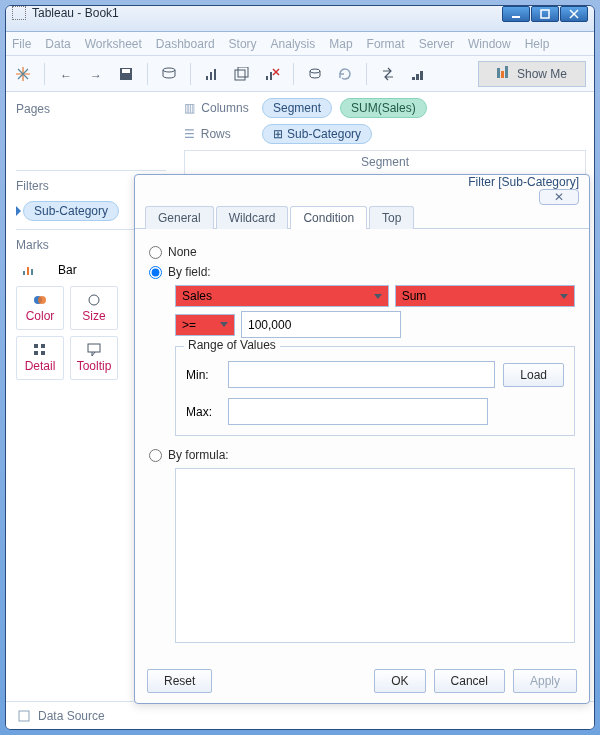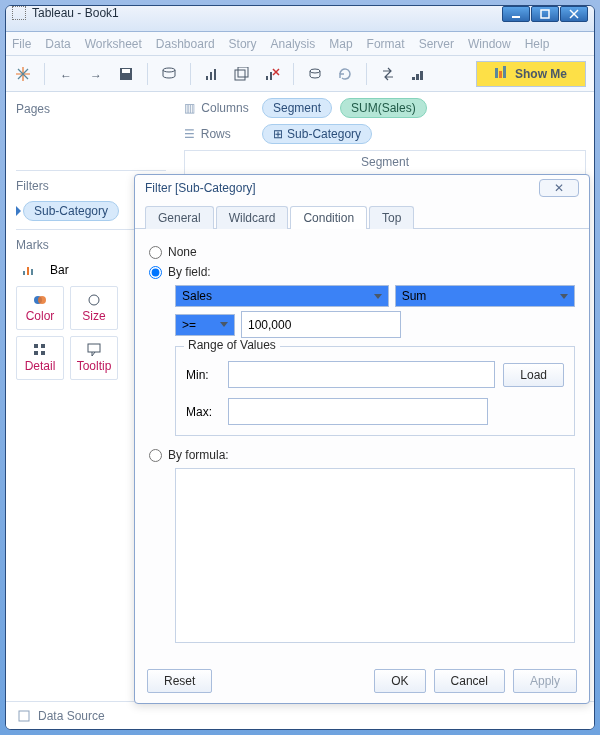--- a/index.html
+++ b/index.html
@@ -10,53 +10,53 @@
   .title-icon { width: 14px; height: 14px; border: 1px dotted #777; margin-right: 6px; }
   .title-text { color: #1f2d3d; }
   .win-btns { margin-left: auto; display: flex; gap: 0; }
   .win-btn { width: 28px; height: 16px; background: linear-gradient(#5aa3e8,#2f6bb3); border: 1px solid #1f4c87; display:flex; align-items:center; justify-content:center; color:#fff; border-radius: 2px; margin-left: 1px;}
   .menubar { height: 24px; background: #f6f9fd; border-bottom: 1px solid #d0dceb; display:flex; align-items:center; padding: 0 6px; gap: 14px; color: #9aa7b8; }
   .menubar span { cursor: default; }
   .toolbar { height: 36px; background: #f6f9fd; border-bottom: 1px solid #d0dceb; display:flex; align-items:center; padding: 0 8px; gap: 12px; color:#4a5869; }
   .tb-sep { width:1px; height:22px; background:#d0dceb; }
   .tb-ico { width: 18px; height:18px; display:flex; align-items:center;justify-content:center; color:#4a5869;}
   .tb-ico svg { display:block; }
-  .showme { margin-left:auto; height:26px; border:1px solid #b7c9e0; background:#fde047; display:flex; align-items:center; gap:8px; padding: 0 18px; font-weight:bold; color:#4a5869;}
+  .showme { margin-left:auto; height:26px; border:1px solid #b7c9e0; background:#e5e5e5; display:flex; align-items:center; gap:8px; padding: 0 18px; font-weight:normal; color:#4a5869;}
   .showme .bars > span { display:inline-block; width:3px; margin-right:1px; }
   .main { position:absolute; top:86px; left:0; right:0; bottom:0; display:flex; background:#fff;}
   .leftpanel { width: 170px; border-right: 0; padding: 6px 10px; }
   .section-title { color:#6b7a8f; margin: 4px 0 8px; }
   .pages-box { height:38px; }
   .marker { display:inline-block; width: 0; height:0; border-top:5px solid transparent; border-bottom:5px solid transparent; border-left:5px solid #3b7ac6; vertical-align:middle;}
   .pill { display:inline-flex; align-items:center; height:20px; border-radius:10px; padding: 0 10px; font-size:12px; }
   .pill.blue { background:#d7e9fb; border:1px solid #a8cdee; color:#2b4e7a; }
   .pill.green { background:#b4e6d6; border:1px solid #86d4bc; color:#1f5a47; }
-  .marks-drop { margin:6px 0; padding:3px 6px; display:flex; align-items:center; gap:14px;}
+  .marks-drop { margin:6px 0; padding:3px 6px; display:flex; align-items:center; gap:22px;}
   .marks-grid { display:flex; flex-wrap:wrap; gap:6px; margin-top:6px;}
   .marks-cell { width: 48px; height: 44px; border:1px solid #d9e2ef; border-radius:2px; display:flex; flex-direction:column; align-items:center; justify-content:center; gap:2px; color:#be185d;}
   .rightpanel { flex:1; padding: 6px 8px; }
   .shelf-row { display:flex; align-items:center; gap:8px; margin-bottom:6px;}
   .shelf-label { width:70px; color:#6b7a8f; display:flex; align-items:center; gap:6px;}
   .shelf-icon { color:#8ea3bd; }
   .viz-area { margin-top:6px; border:1px solid #d9e2ef; height:40px; display:flex; align-items:flex-start; justify-content:center; color:#6b7a8f; padding-top:4px;}
   .bottom-bar { position:absolute; left:0; right:0; bottom:0; height:28px; border-top:1px solid #d9e2ef; display:flex; align-items:center; padding: 0 12px; color:#6b7a8f; gap:8px; background:#fff;}
   hr.sep { border:none; border-top:1px solid #d9e2ef; margin:8px 0; }
 
   
   .dialog { position:absolute; left:128px; top:168px; width:456px; height:530px; background:#fdfdfe; border:1px solid #8aa5cf; border-radius:4px; box-shadow: 0 2px 10px rgba(0,0,0,.15); }
-  .dlg-title { height:26px; display:flex; align-items:center; padding:0 10px; color:#2b4e7a; }
+  .dlg-title { height:26px; display:flex; align-items:flex-end; padding:0 10px; color:#2b4e7a;flex-direction:column; }
   .dlg-close { margin-left:auto; width:40px; height:18px; border:1px solid #a9bddc; border-radius:4px; display:flex; align-items:center; justify-content:center; background:#f2f6fc; color:#5a6e8f;}
   .tabs { display:flex; align-items:flex-end; padding: 0 10px; border-bottom:1px solid #c6d3e6; margin-top:4px;}
   .tab { padding: 4px 12px; border:1px solid #c6d3e6; border-bottom:none; background:#eef3fa; margin-right:2px; color:#4a5869; border-top-left-radius:3px; border-top-right-radius:3px; position:relative; top:1px;}
   .tab.active { background:#fff; }
   .tab-body { padding: 10px 14px 10px 14px; }
   .radio-row { display:flex; align-items:center; gap:6px; margin: 6px 0; color:#2b2b2b;}
   input[type=radio] { margin:0; }
   .field-row { display:flex; gap:6px; margin: 4px 0 4px 26px; align-items:center;}
-  .combo { flex:1; height:22px; border:1px solid #a9bddc; display:flex; align-items:center; padding:0 6px; background:#3b82f6; position:relative;}
+  .combo { flex:1; height:22px; border:1px solid #a9bddc; display:flex; align-items:center; padding:0 6px; background:#ef4444; position:relative;}
   .combo .arrow { margin-left:auto; width:0; height:0; border-left:4px solid transparent; border-right:4px solid transparent; border-top:5px solid #4a5869;}
   .combo.small { flex:none; width:60px;}
   .txt { height:27px; border:1px solid #a9bddc; padding:0 6px; background:#fff;}
   .group { border:1px solid #c6d3e6; margin: 8px 0 8px 26px; padding: 4px 10px 10px; position:relative;}
   .group-title { position:absolute; top:-9px; left:8px; background:#fdfdfe; padding:0 4px; color:#2b2b2b;}
   .gr-row { display:flex; align-items:center; gap:8px; margin-top:10px;}
   .gr-row label { width:34px; }
   .btn { height:24px; border:1px solid #a9bddc; background:linear-gradient(#fff,#eaf0f9); padding:0 16px; border-radius:2px; color:#2b2b2b;text-align:center;}
   .btn.disabled { color:#9aa7b8; }
   .formula-box { border:1px solid #c6d3e6; height:175px; margin:6px 0 0 26px; background:#fff;}

